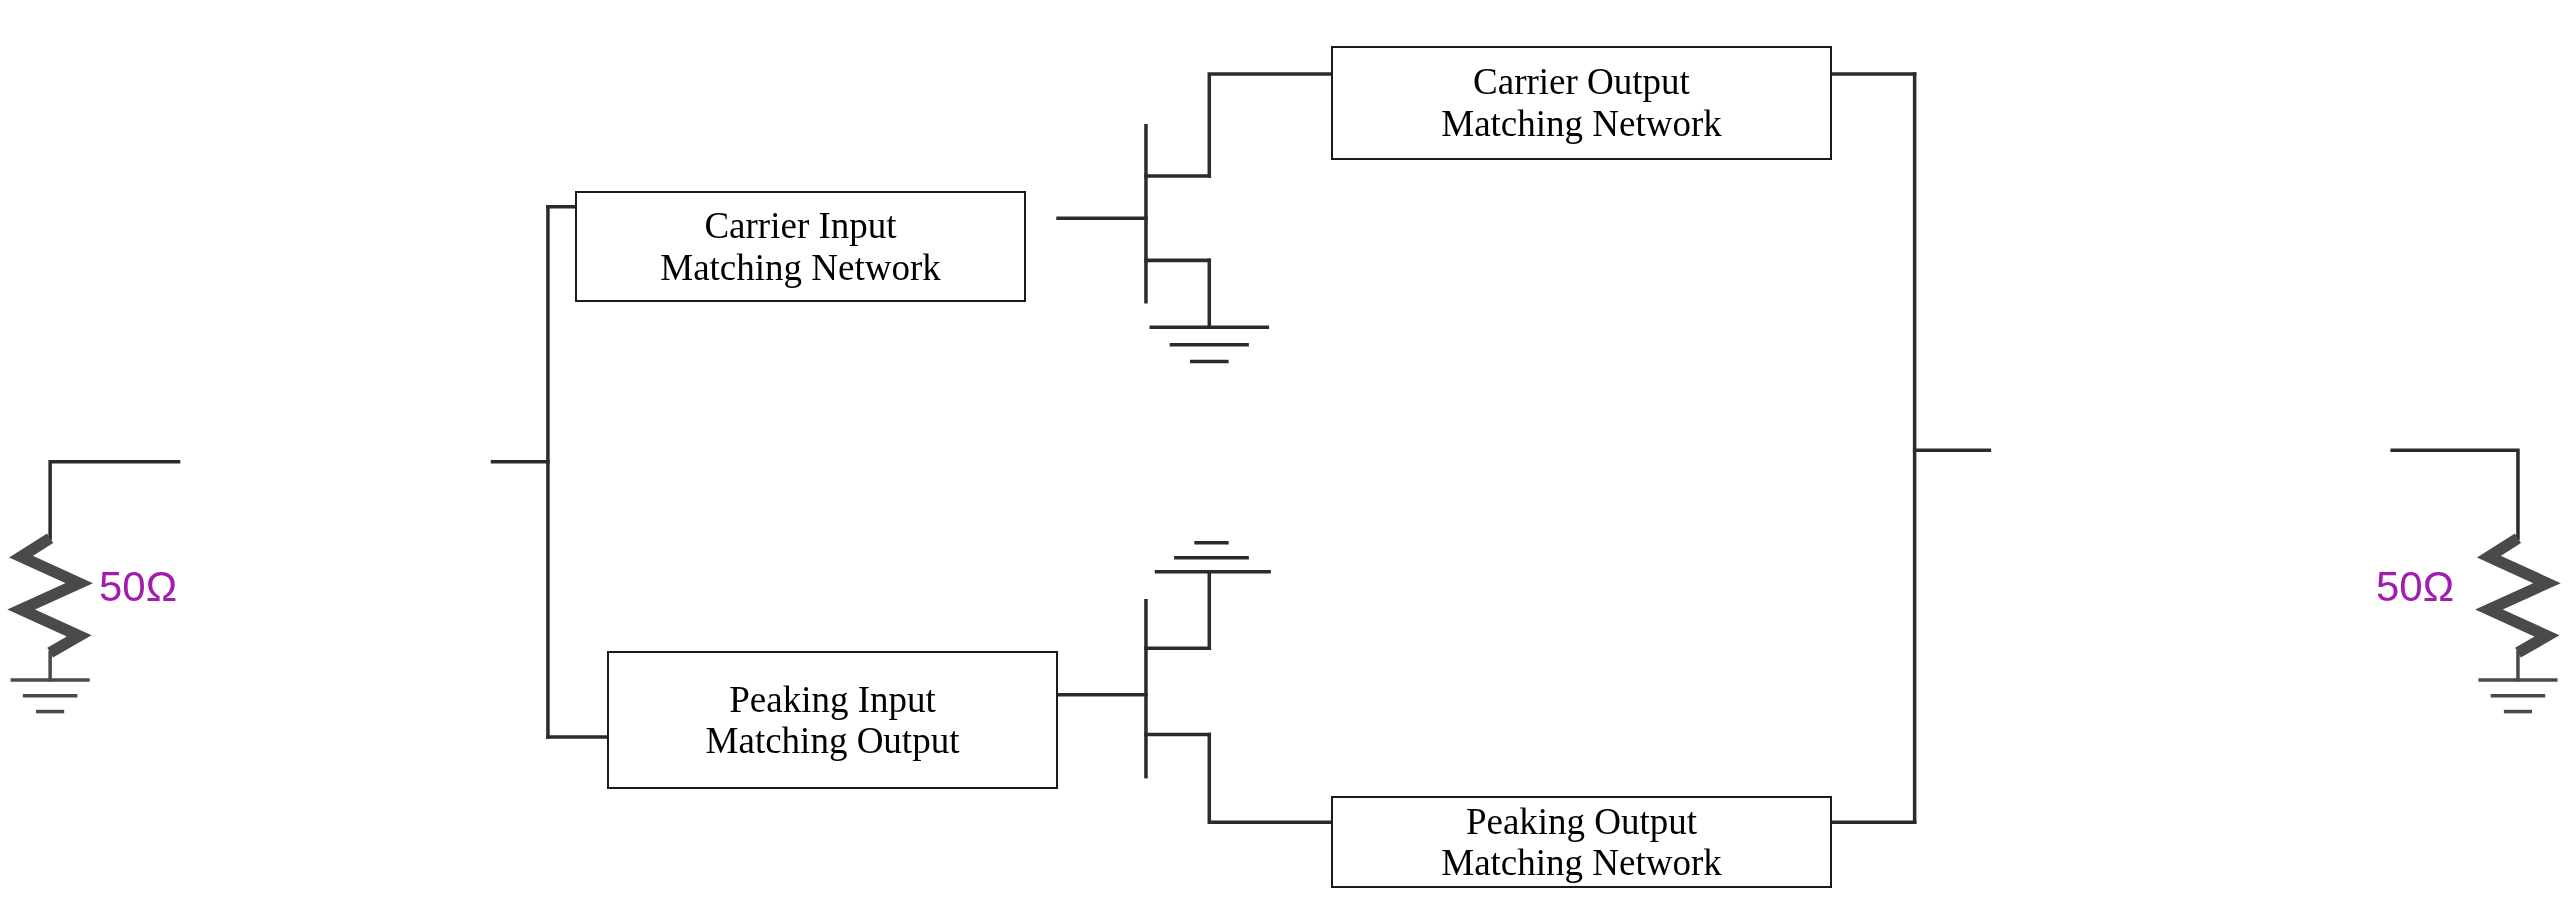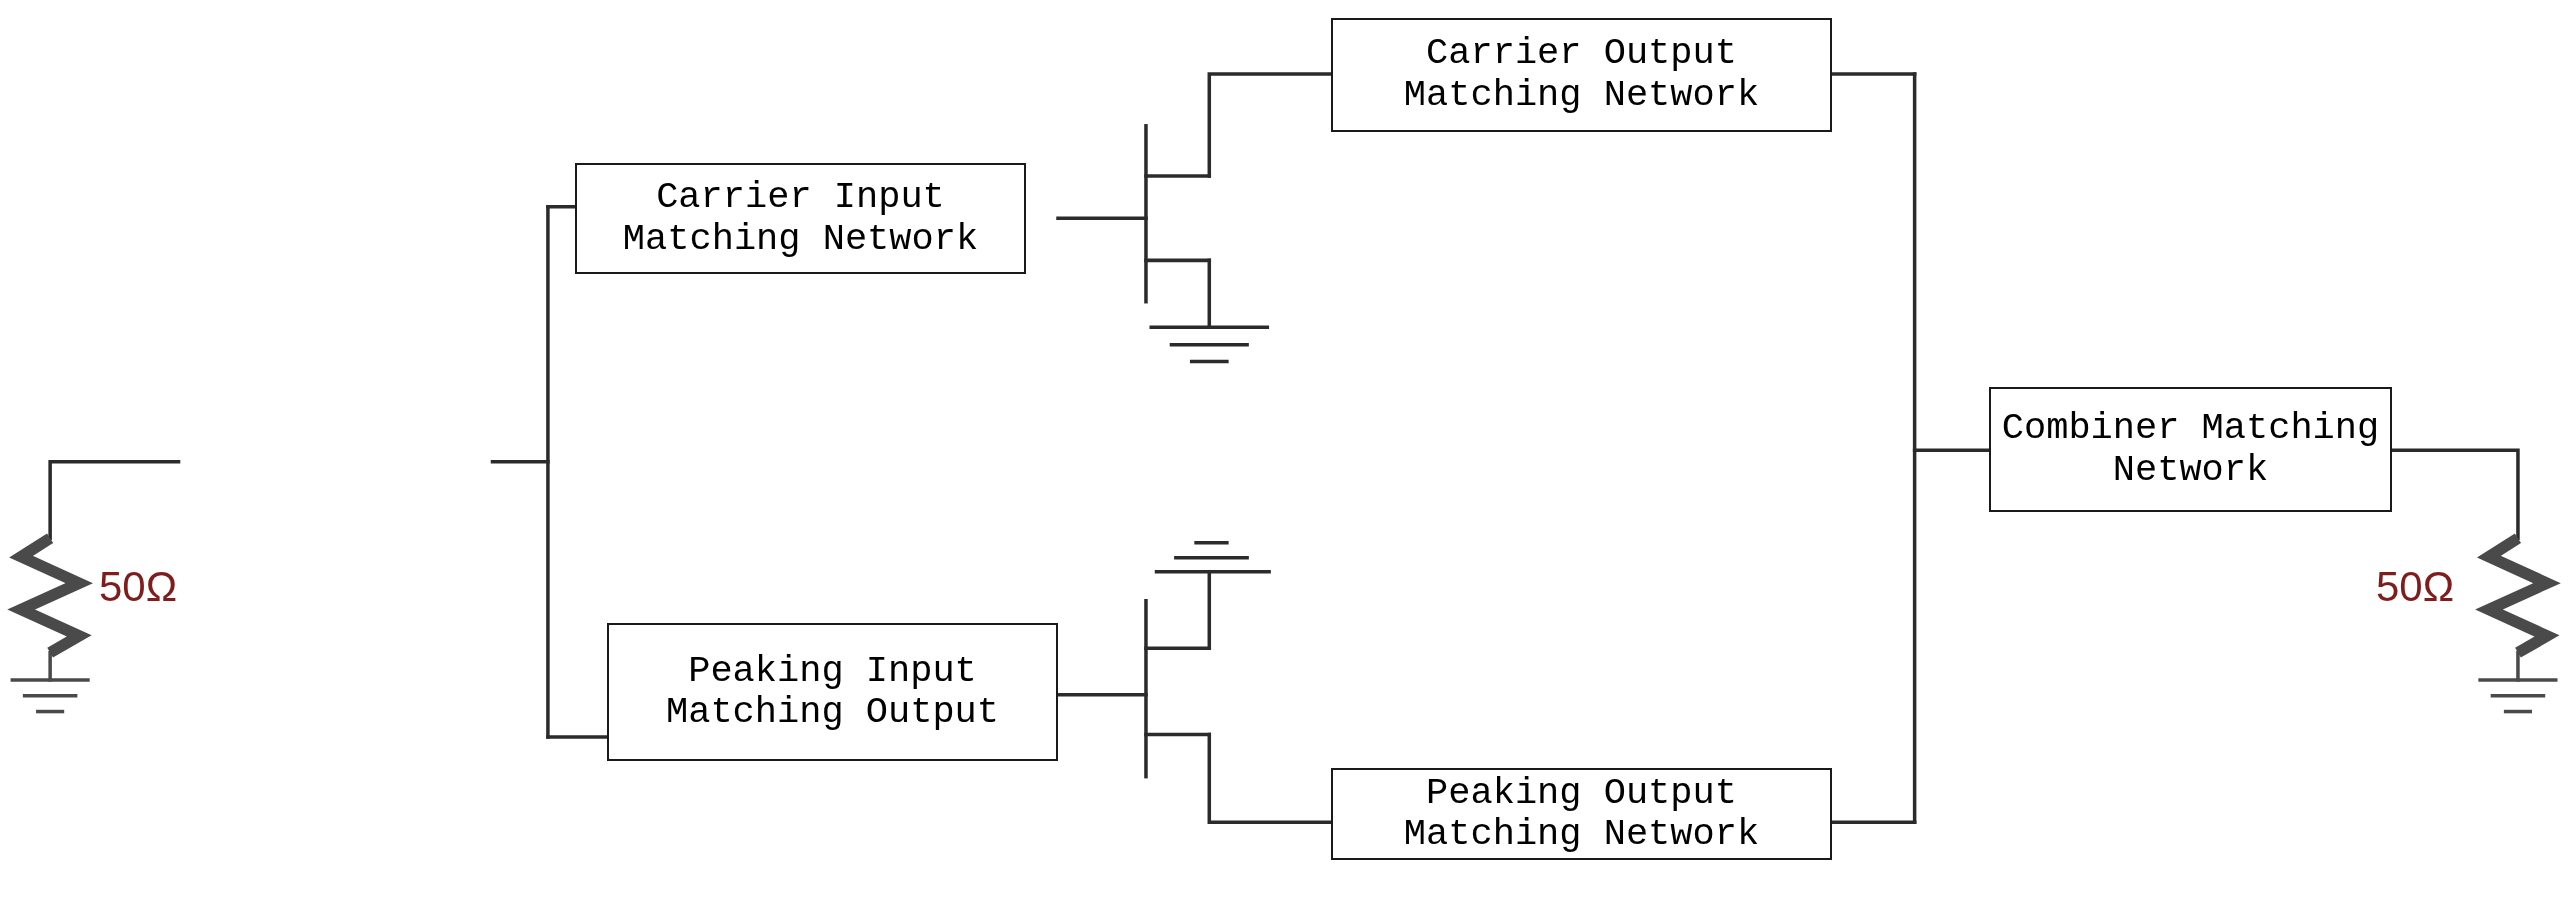--- a/index.html
+++ b/index.html
@@ -16,29 +16,30 @@
     position:absolute;
     box-sizing:border-box;
     border:2.6px solid #1a1a1a;
     background:#ffffff;
     display:flex;
     align-items:center;
     justify-content:center;
     text-align:center;
     line-height:1.12;
     color:#000000;
-    font-family:Liberation Mono, monospace;
+    font-family:Liberation Serif, serif;
     font-size:37px;
     white-space:pre-line;
     z-index:3;
+    margin-top:28px;
   }
   .blk.small{font-size:35px;}
   .lbl{
     position:absolute;
-    color:#7f1d1d;
+    color:#a21caf;
     font-family:"Liberation Sans", sans-serif;
     font-size:42px;
     letter-spacing:0px;
     z-index:3;
     white-space:nowrap;
   }
 </style>
 </head>
 <body>
 
@@ -135,21 +136,19 @@
 
   <div class="blk" style="left:607px; top:623px; width:451px; height:138px;">Peaking Input
 Matching Output</div>
 
   <div class="blk" style="left:1331px; top:17.6px; width:501px; height:114px;">Carrier Output
 Matching Network</div>
 
   <div class="blk" style="left:1331px; top:768px; width:501px; height:92px;">Peaking Output
 Matching Network</div>
 
-  <div class="blk" style="left:1989px; top:387px; width:403px; height:125px;">Combiner Matching
-Network</div>
 
   <div class="lbl" style="left:99px; top:563px;">50Ω</div>
 
   <div class="lbl" style="left:2376px; top:563px;">50Ω</div>
 
 </div>
 
 
 </body></html>

